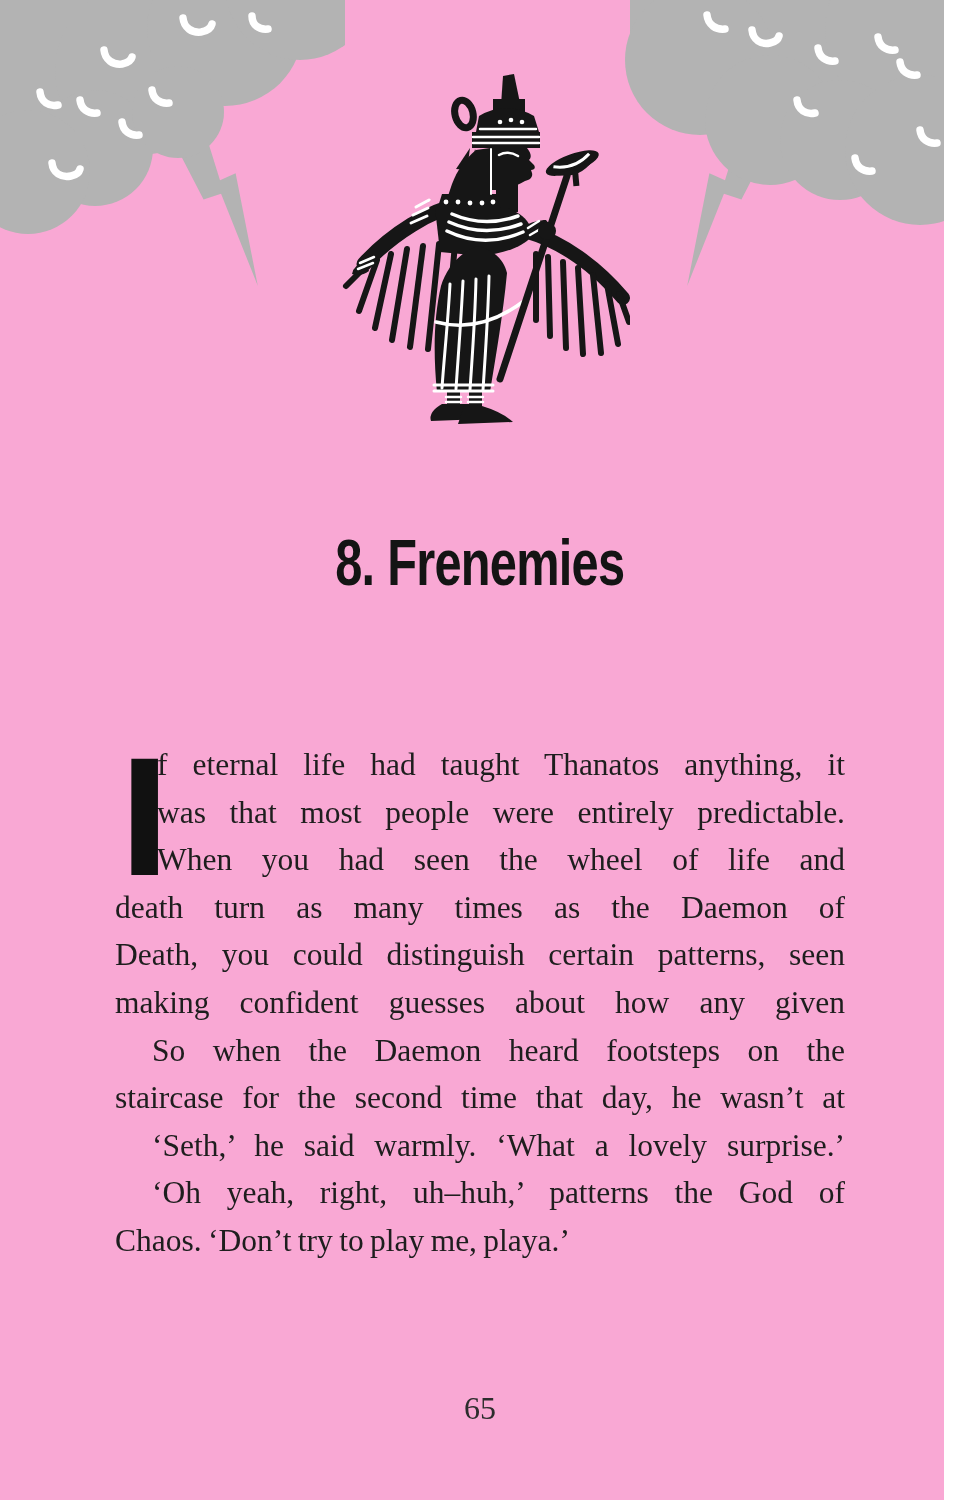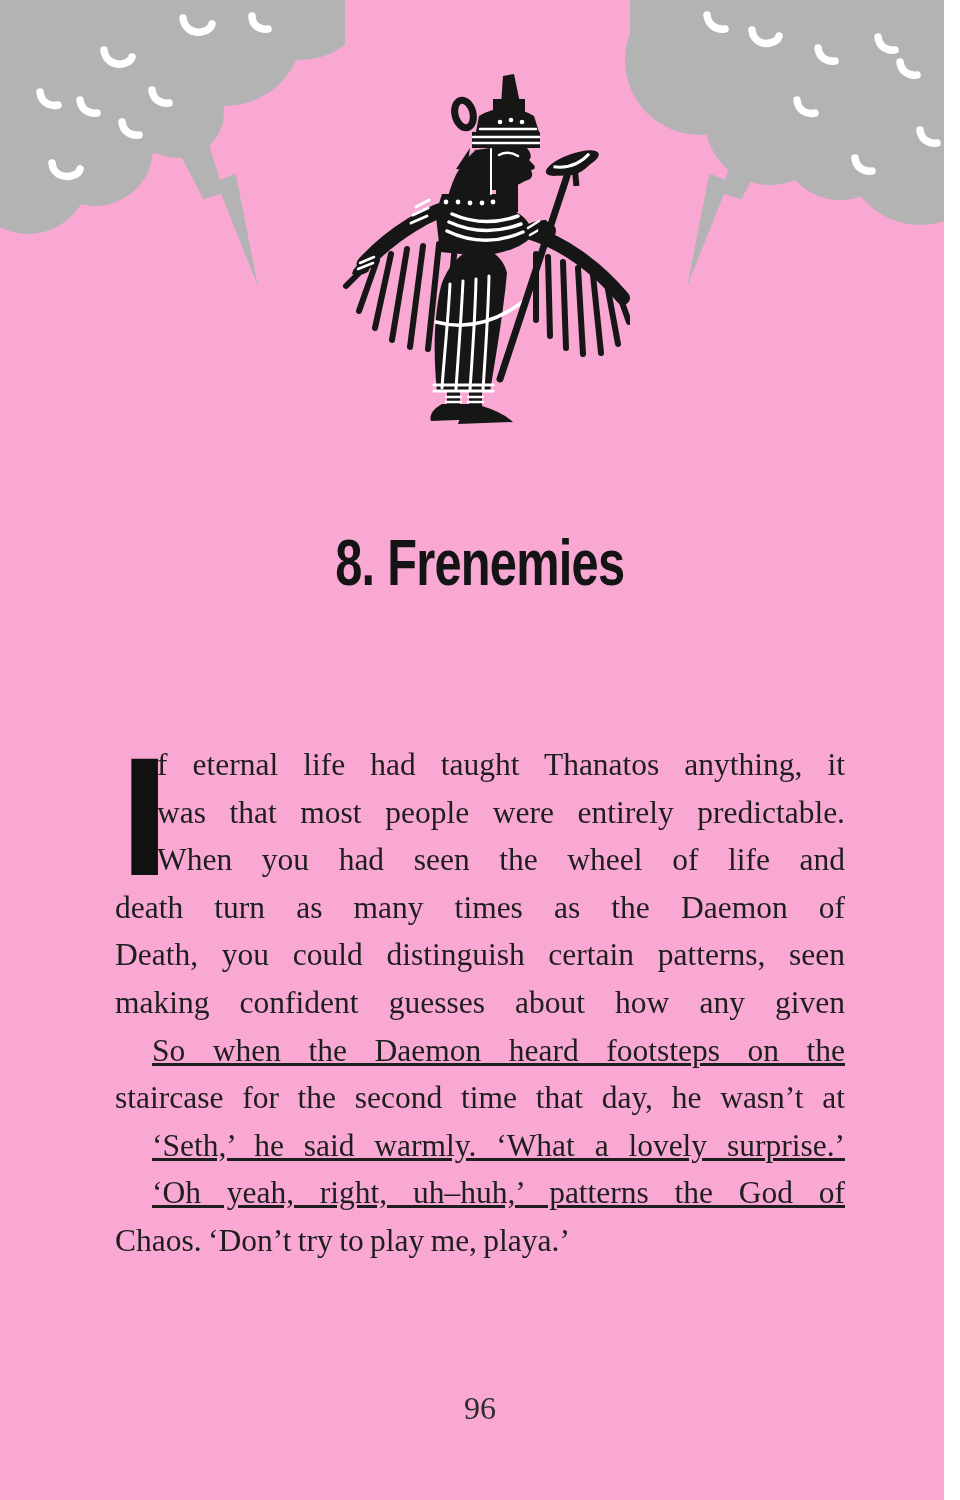--- a/index.html
+++ b/index.html
@@ -11,21 +11,21 @@
   .cloud-right{left:615px;}
   .figure{position:absolute;left:330px;top:70px;}
   .title{position:absolute;top:528px;left:0;width:960px;text-align:center;
          font-family:"Liberation Sans",sans-serif;font-weight:bold;font-size:65px;
          line-height:70px;color:#141414;margin:0;}
   .title-inner{display:inline-block;transform:scaleX(0.75);transform-origin:center;letter-spacing:-1px;white-space:nowrap;}
   .textblock{position:absolute;left:115px;top:741px;width:730px;font-size:31.5px;}
   .ln{height:47.6px;line-height:47.6px;word-spacing:-1.5px;white-space:nowrap;}
   .ln.j{white-space:normal;text-align:justify;text-align-last:justify;}
   .ln.dc{margin-left:42px;}
-  .ln.ind{text-indent:37px;text-decoration:underline;}
+  .ln.ind{text-indent:37px;}
   .dropcap{position:absolute;left:4px;top:-8px;display:block;height:170px;width:30px;
            font-family:"Liberation Sans",sans-serif;font-weight:bold;font-size:168px;
            line-height:1;color:#111;transform:scaleX(1.1);transform-origin:left center;}
   .pagenum{position:absolute;top:1390px;left:0;width:960px;text-align:center;
            font-size:32px;color:#2d2d2d;}
 </style>
 </head>
 <body>
 
 <div class="page">
@@ -197,15 +197,15 @@
     <div class="ln j">death turn as many times as the Daemon of</div>
     <div class="ln j">Death, you could distinguish certain patterns, seen</div>
     <div class="ln j">making confident guesses about how any given</div>
     <div class="ln ind j">So when the Daemon heard footsteps on the</div>
     <div class="ln j">staircase for the second time that day, he wasn’t at</div>
     <div class="ln ind j">‘Seth,’ he said warmly. ‘What a lovely surprise.’</div>
     <div class="ln ind j">‘Oh yeah, right, uh–huh,’ patterns the God of</div>
     <div class="ln">Chaos. ‘Don’t try to play me, playa.’</div>
   </div>
 
-  <div class="pagenum">96</div>
+  <div class="pagenum">65</div>
 
 </div>
 
 </body></html>

